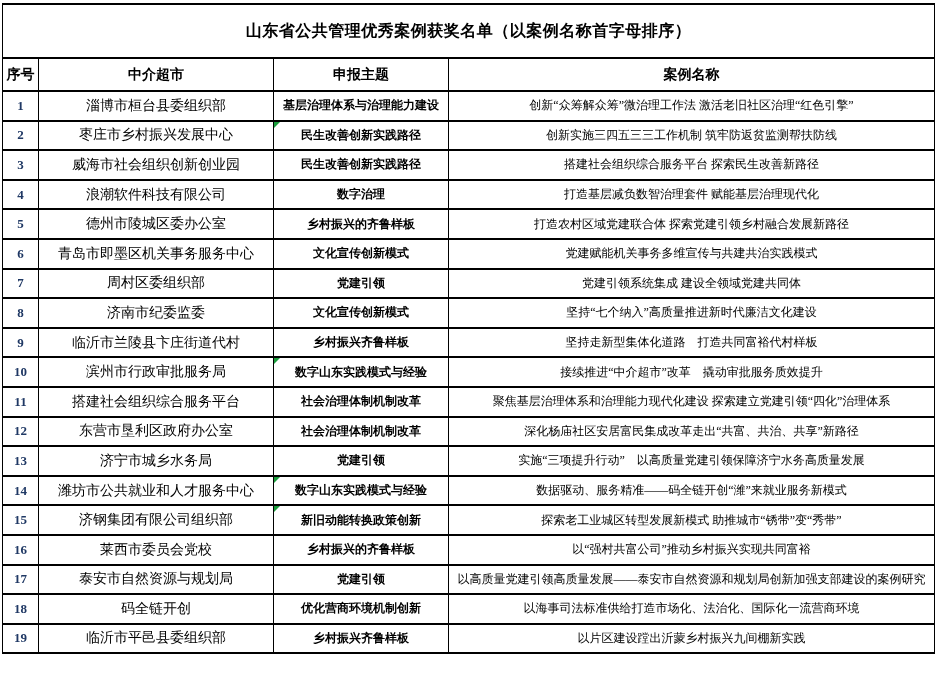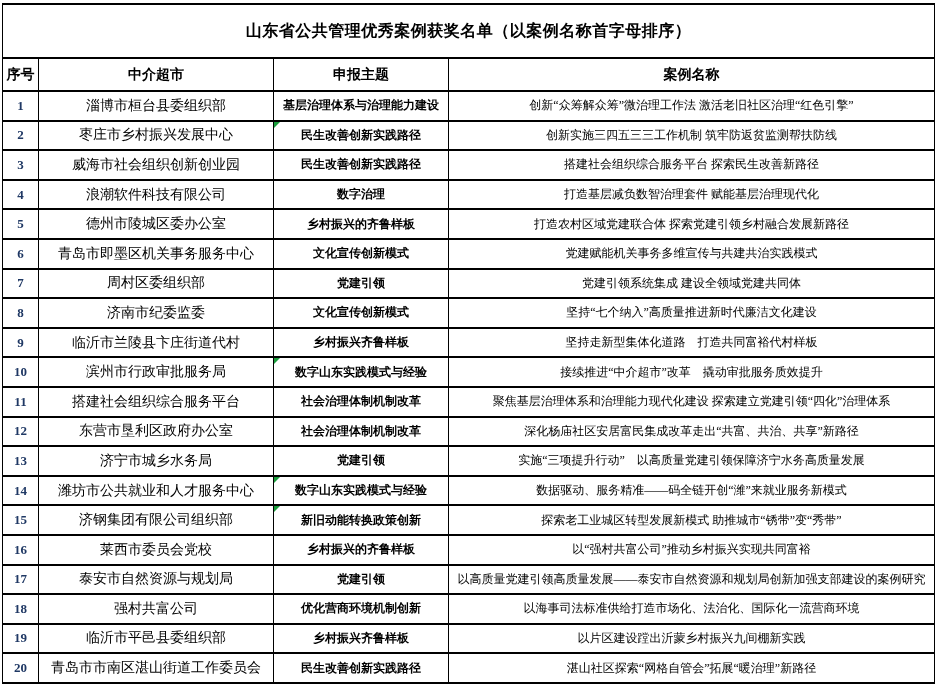--- a/index.html
+++ b/index.html
@@ -169,30 +169,24 @@
         <td class="col-case-cell"><span class="cell-text">以“强村共富公司”推动乡村振兴实现共同富裕</span></td>
       </tr>
       <tr class="data-row">
         <td class="col-no-cell"><span class="cell-text">17</span></td>
         <td class="col-unit-cell"><span class="cell-text">泰安市自然资源与规划局</span></td>
         <td class="col-theme-cell"><span class="cell-text">党建引领</span></td>
         <td class="col-case-cell"><span class="cell-text">以高质量党建引领高质量发展——泰安市自然资源和规划局创新加强支部建设的案例研究</span></td>
       </tr>
       <tr class="data-row">
         <td class="col-no-cell"><span class="cell-text">18</span></td>
-        <td class="col-unit-cell"><span class="cell-text">强村共富公司</span></td>
+        <td class="col-unit-cell"><span class="cell-text">码全链开创</span></td>
         <td class="col-theme-cell"><span class="cell-text">优化营商环境机制创新</span></td>
         <td class="col-case-cell"><span class="cell-text">以海事司法标准供给打造市场化、法治化、国际化一流营商环境</span></td>
       </tr>
       <tr class="data-row">
         <td class="col-no-cell"><span class="cell-text">19</span></td>
         <td class="col-unit-cell"><span class="cell-text">临沂市平邑县委组织部</span></td>
         <td class="col-theme-cell"><span class="cell-text">乡村振兴齐鲁样板</span></td>
         <td class="col-case-cell"><span class="cell-text">以片区建设蹚出沂蒙乡村振兴九间棚新实践</span></td>
       </tr>
-      <tr class="data-row">
-        <td class="col-no-cell"><span class="cell-text">20</span></td>
-        <td class="col-unit-cell"><span class="cell-text">青岛市市南区湛山街道工作委员会</span></td>
-        <td class="col-theme-cell"><span class="cell-text">民生改善创新实践路径</span></td>
-        <td class="col-case-cell"><span class="cell-text">湛山社区探索“网格自管会”拓展“暖治理”新路径</span></td>
-      </tr>
     </tbody>
 </table>
 
 </body></html>

